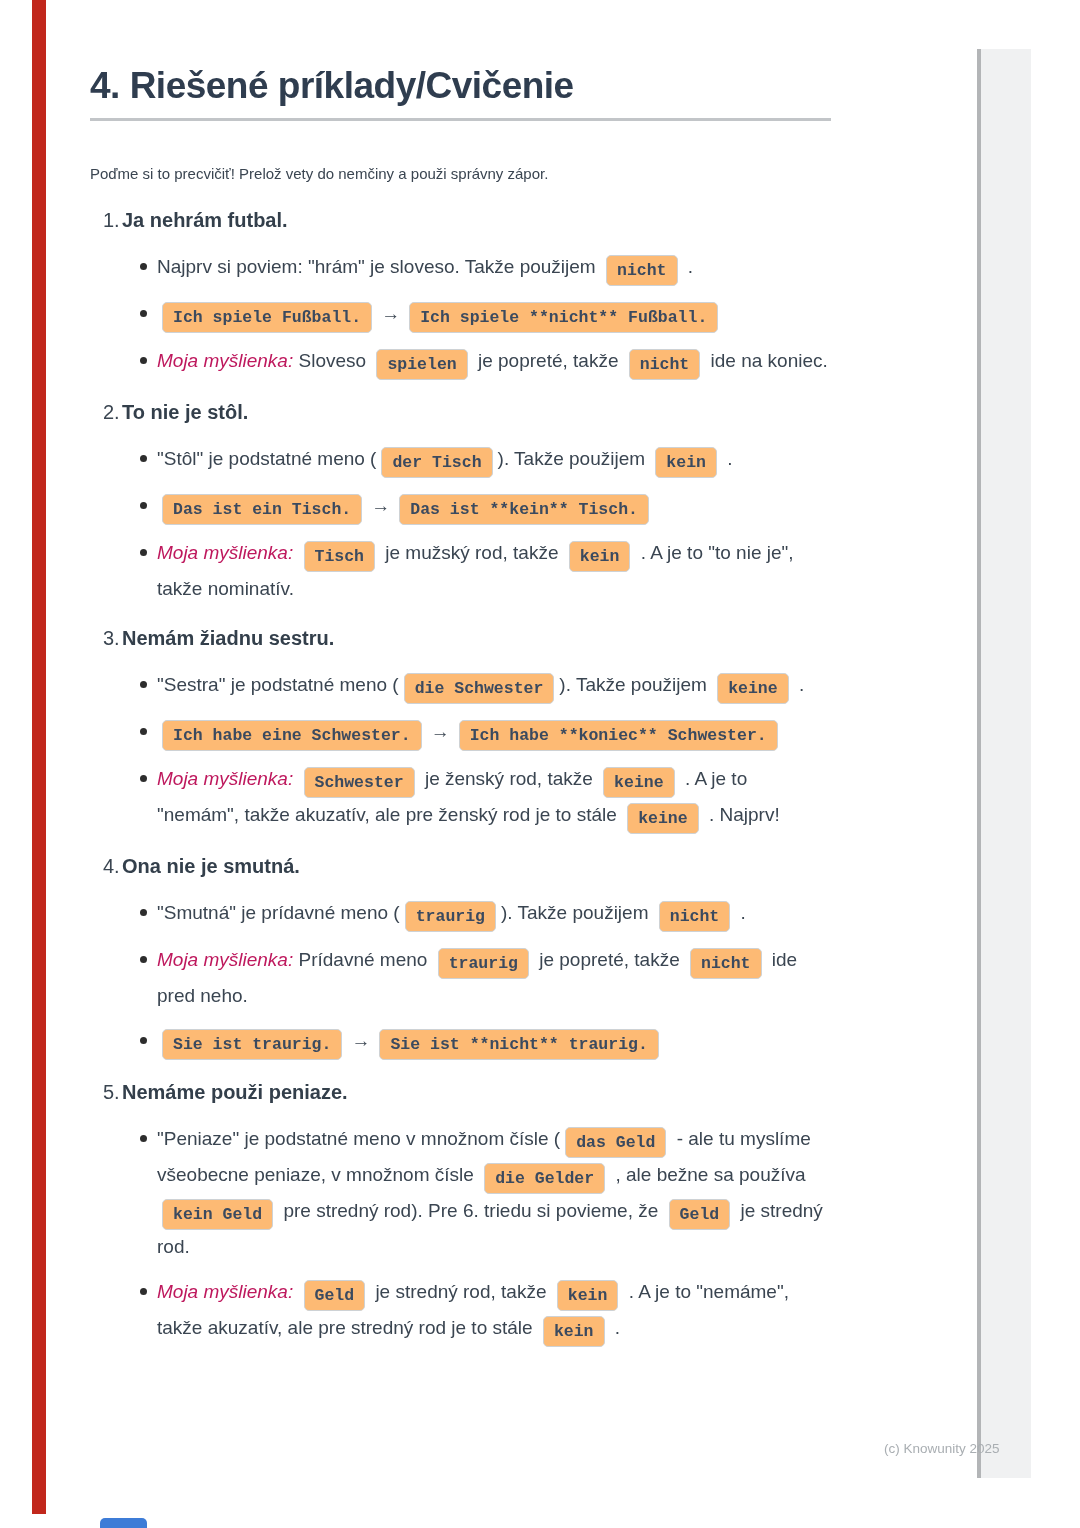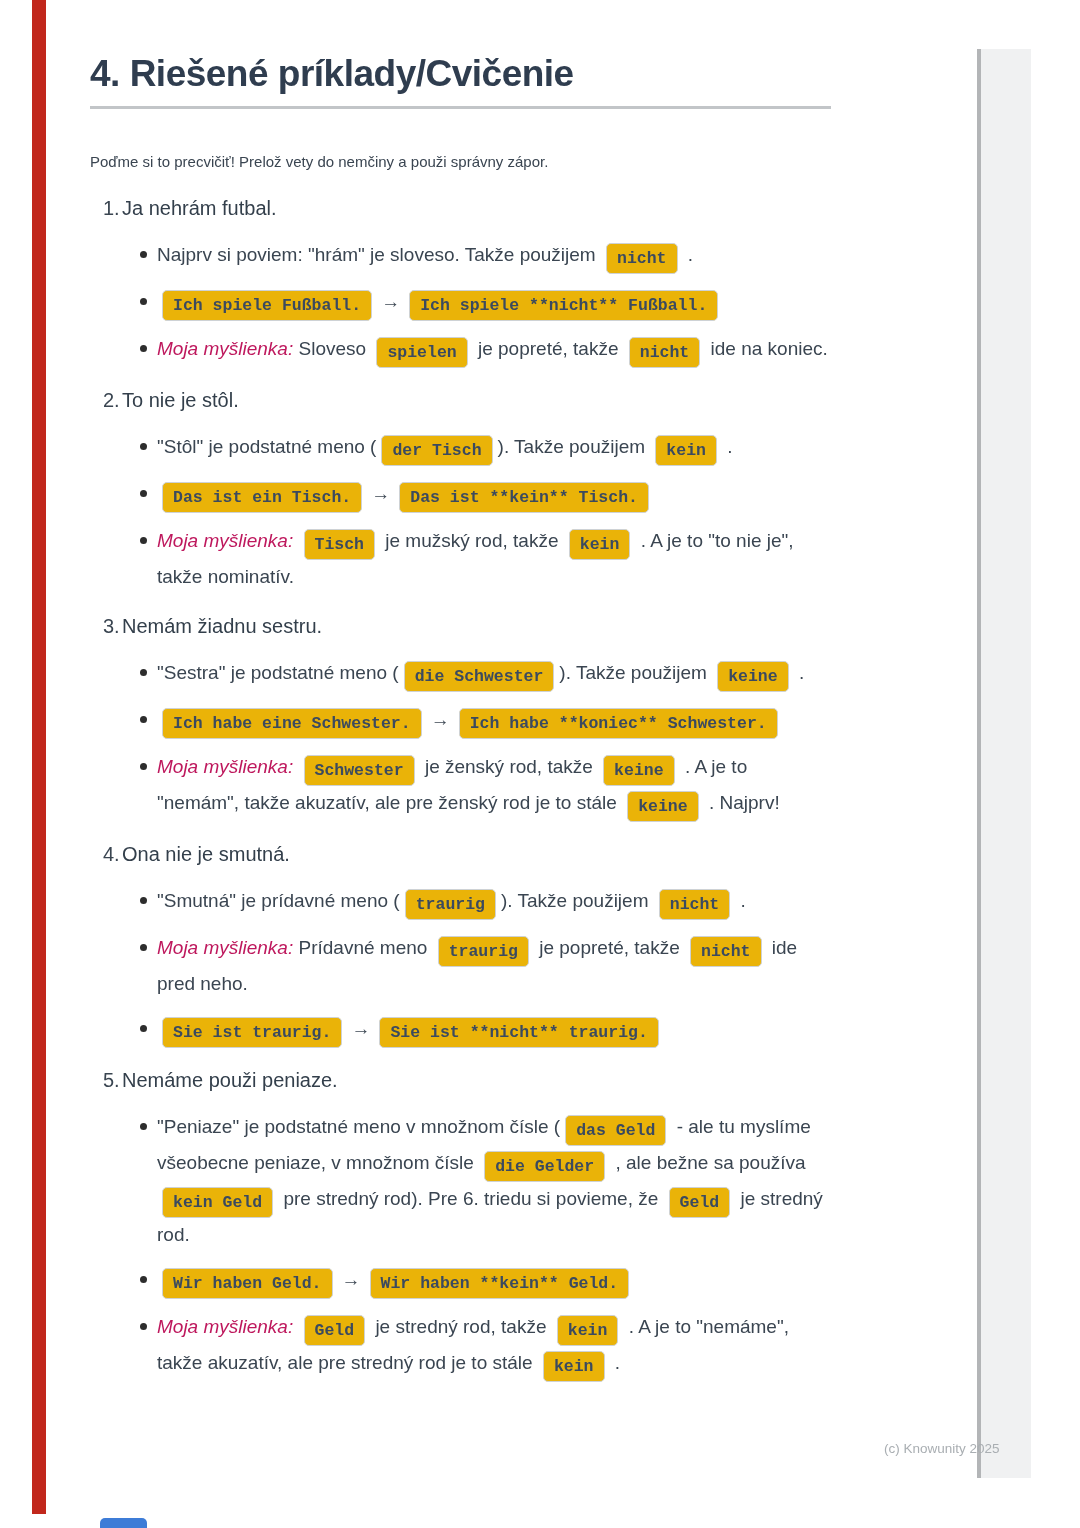--- a/index.html
+++ b/index.html
@@ -24,59 +24,59 @@
     position:absolute;left:884px;top:1441px;z-index:3;
     font-size:13.5px;color:#a9aeb2;white-space:nowrap;
   }
   
   .bottom-chip{
     position:absolute;left:100px;top:1518px;width:47px;height:10px;
     background:#3d7cd7;border-radius:5px 5px 0 0;
   }
 
   .content{
-    position:absolute;left:90px;top:0;width:741px;
+    position:absolute;left:90px;top:12px;width:741px;
   }
   h1.page-title{
     margin:52px 0 0 0;padding:0 0 10px 0;
     font-size:37px;line-height:44px;font-weight:bold;color:#2f3d4f;
     border-bottom:3px solid #c2c5c8;
     letter-spacing:-0.5px;
   }
   p.intro{
     margin:36px 0 0 0;
     font-size:15px;line-height:33px;color:#3a4551;
   }
   ol.exercises{
     list-style:none;margin:18px 0 0 0;padding:0;
   }
   li.exercise{margin:0 0 20px 0;}
   .ex-head{
     position:relative;padding-left:32px;
     font-size:20px;line-height:24px;color:#3a4551;
   }
   .ex-num{position:absolute;left:13px;top:0;font-weight:normal;}
-  .ex-head strong{font-weight:normal;color:#333f4b;margin-top:19px;}
+  .ex-head strong{font-weight:bold;color:#333f4b;margin-top:19px;}
   ul.bullets{
     list-style:none;margin:18px 0 0 0;padding:0 0 0 67px;
   }
   li.bullet{
     position:relative;margin:0 0 11px 0;
     font-size:19px;line-height:34px;color:#3a4551;
   }
   li.bullet::before{
     content:"";position:absolute;left:-17px;top:13px;
     width:7px;height:7px;border-radius:50%;background:#2d2d2d;
   }
   em.thought{color:#be185d;}
   code.chip{
     display:inline-block;
     font-family:"Liberation Mono", monospace;
     font-weight:bold;font-size:16.5px;line-height:23px;
-    color:#3b4a5f;background:#eab308;
+    color:#3b4a5f;background:#fdba74;
     border:1px solid #ced2d5;border-radius:5px;
     padding:3px 10px;margin:0 5px;
     white-space:nowrap;vertical-align:-2px;
   }
   span.arrow{
     display:inline-block;margin:0 4px;color:#3d4854;
     font-size:19px;
   }
 </style>
 </head>
@@ -120,18 +120,17 @@
         <ul class="bullets">
           <li class="bullet"><span>"Smutná" je prídavné meno (</span><code class="chip">traurig</code><span>). Takže použijem </span><code class="chip">nicht</code><span> .</span></li>
           <li class="bullet"><em class="thought">Moja myšlienka:</em><span> Prídavné meno </span><code class="chip">traurig</code><span> je popreté, takže </span><code class="chip">nicht</code><span> ide pred neho.</span></li>
           <li class="bullet"><code class="chip">Sie ist traurig.</code><span class="arrow">→</span><code class="chip">Sie ist **nicht** traurig.</code></li>
         </ul>
       </li>
       <li class="exercise">
         <div class="ex-head"><span class="ex-num">5.</span><strong>Nemáme použi peniaze.</strong></div>
         <ul class="bullets">
           <li class="bullet"><span>"Peniaze" je podstatné meno v množnom čísle (</span><code class="chip">das Geld</code><span> - ale tu myslíme všeobecne peniaze, v množnom čísle </span><code class="chip">die Gelder</code><span> , ale bežne sa používa </span><code class="chip">kein Geld</code><span> pre stredný rod). Pre 6. triedu si povieme, že </span><code class="chip">Geld</code><span> je stredný rod.</span></li>
-          <li class="bullet"><code class="chip">Wir haben Geld.</code><span class="arrow">→</span><code class="chip">Wir haben **kein** Geld.</code></li>
           <li class="bullet"><em class="thought">Moja myšlienka:</em><span> </span><code class="chip">Geld</code><span> je stredný rod, takže </span><code class="chip">kein</code><span> . A je to "nemáme", takže akuzatív, ale pre stredný rod je to stále </span><code class="chip">kein</code><span> .</span></li>
         </ul>
       </li>
     </ol>
 </div>
 
 </body></html>

